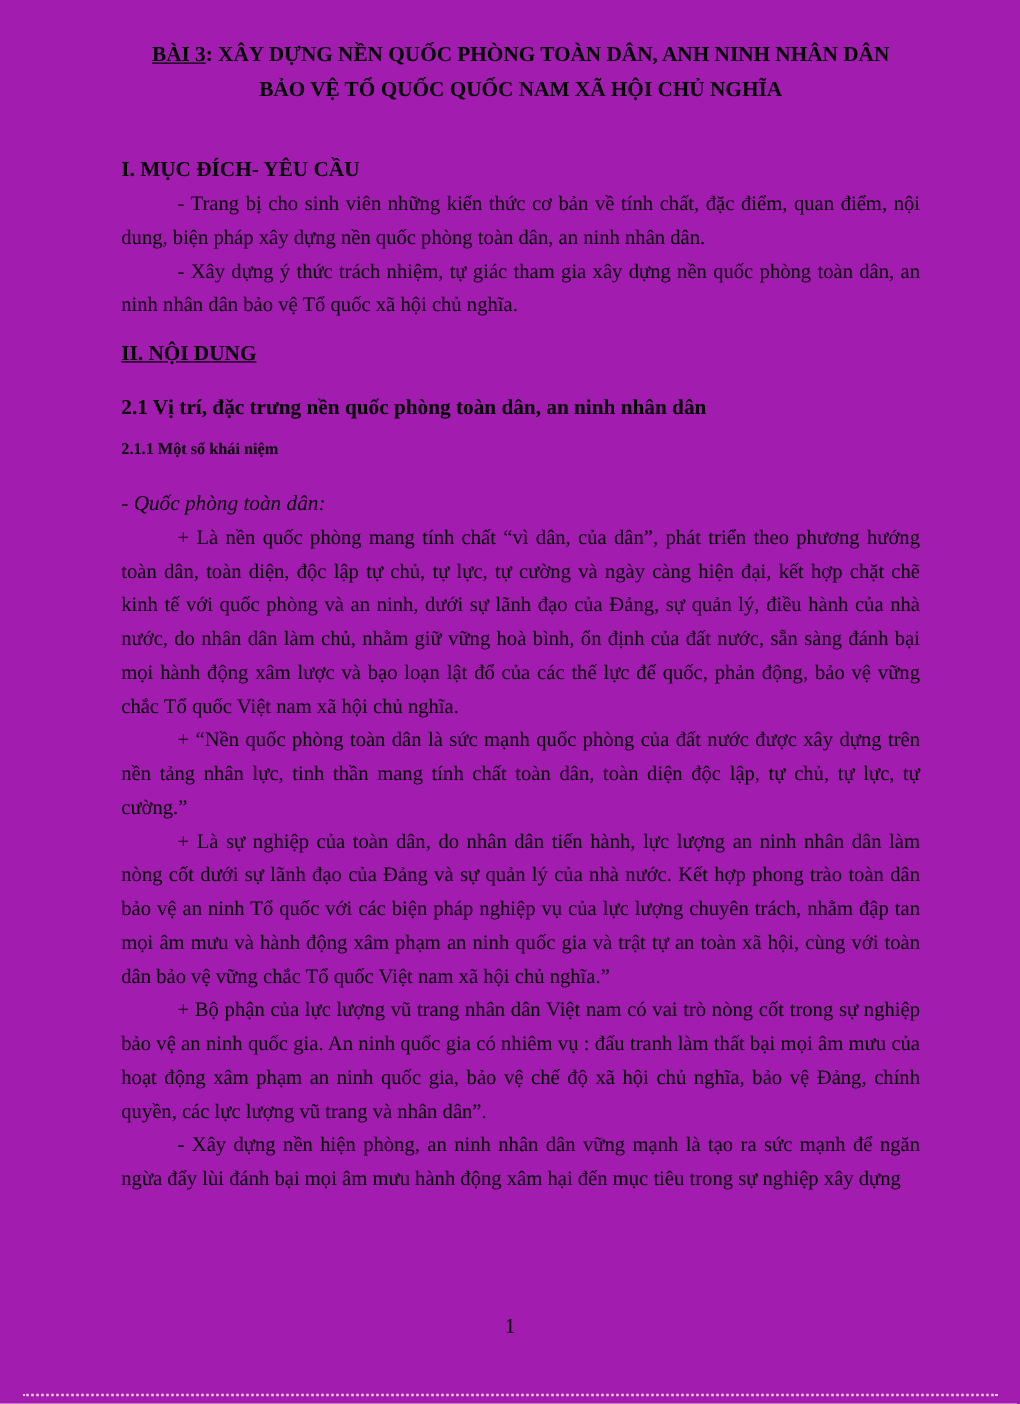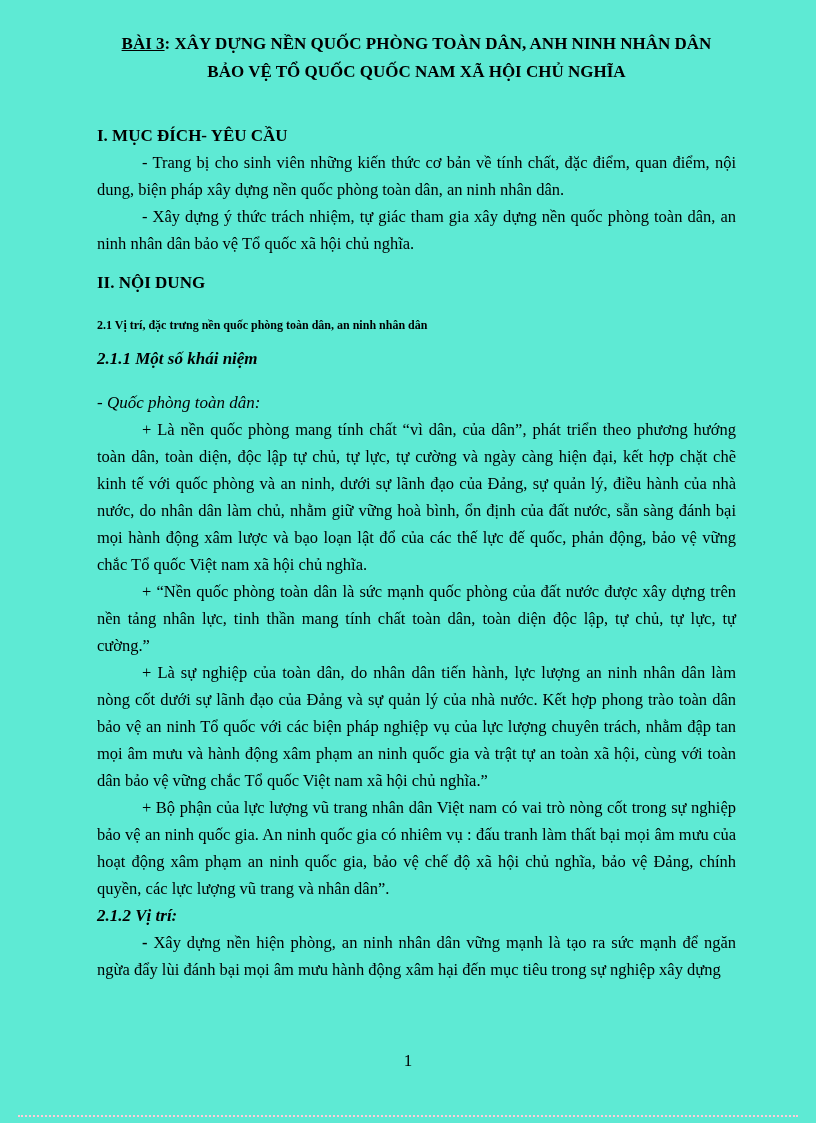--- a/index.html
+++ b/index.html
@@ -4,21 +4,21 @@
 <style>
   html, body {
     margin: 0;
     padding: 0;
     background: #ffffff;
   }
   .page {
     position: relative;
     width: 816px;
     height: 1123px;
-    background: #5eead4;
+    background: #a21caf;
     overflow: hidden;
     font-family: "Liberation Serif", "DejaVu Serif", serif;
     color: #000000;
   }
   .content {
     padding: 30px 80px 0 97px; 
     font-size: 16.5px;
     line-height: 27px;
   }
   .title-block {
@@ -28,41 +28,40 @@
     line-height: 28px;
   }
   .title-underline { text-decoration: underline; }
   .heading-1 {
     font-weight: bold;
     font-size: 17px;
     margin: 36px 0 0 0;
   }
   .heading-num {
     font-weight: bold;
-    font-size: 12px;
+    font-size: 17px;
     margin: 16px 0 0 0;
   }
   .heading-bold-italic {
     font-weight: bold;
-    font-style: italic;
-    font-size: 17px;
+    font-size: 13px;
     margin: 6px 0 0 0;
   }
   .label-italic {
     font-style: italic;
     font-size: 17px;
     margin: 17px 0 0 0;
   }
   p.body {
     margin: 0;
     text-align: justify;
   }
   p.body.indent { text-indent: 45px; }
   .mt-14 { margin-top: 14px; }
-  .mt-12 { margin-top: 12px; }
+  .mt-12 { margin-top: 12px; text-decoration: underline; }
   .mt-10 { margin-top: 10px; }
   .mt-8  { margin-top: 8px; }
   .mt-6  { margin-top: 6px; }
   .mt-28 { margin-top: 28px; }
   .bold-dash { font-weight: bold; }
   .page-number {
     position: absolute;
     top: 1050px;
     left: 0;
     width: 100%;
@@ -107,21 +106,20 @@
     <p class="body indent mt-6">+ Là nền quốc phòng mang tính chất “vì dân, của dân”, phát triển theo phương hướng toàn dân, toàn diện, độc lập tự chủ, tự lực, tự cường và ngày càng hiện đại, kết hợp chặt chẽ kinh tế với quốc phòng và an ninh, dưới sự lãnh đạo của Đảng, sự quản lý, điều hành của nhà nước, do nhân dân làm chủ, nhằm giữ vững hoà bình, ổn định của đất nước, sẵn sàng đánh bại mọi hành động xâm lược và bạo loạn lật đổ của các thế lực đế quốc, phản động, bảo vệ vững chắc Tổ quốc Việt nam xã hội chủ nghĩa.</p>
 
     <p class="body indent mt-10">+ “Nền quốc phòng toàn dân là sức mạnh quốc phòng của đất nước được xây dựng trên nền tảng nhân lực, tinh thần mang tính chất toàn dân, toàn diện độc lập, tự chủ, tự lực, tự cường.”</p>
 
 
     <p class="body indent mt-6">+ Là sự nghiệp của toàn dân, do nhân dân tiến hành, lực lượng an ninh nhân dân làm nòng cốt dưới sự lãnh đạo của Đảng và sự quản lý của nhà nước. Kết hợp phong trào toàn dân bảo vệ an ninh Tổ quốc với các biện pháp nghiệp vụ của lực lượng chuyên trách, nhằm đập tan mọi âm mưu và hành động xâm phạm an ninh quốc gia và trật tự an toàn xã hội, cùng với toàn dân bảo vệ vững chắc Tổ quốc Việt nam xã hội chủ nghĩa.”</p>
 
     <p class="body indent mt-8">+ Bộ phận của lực lượng vũ trang nhân dân Việt nam có vai trò nòng cốt trong sự nghiệp bảo vệ an ninh quốc gia. An ninh quốc gia có nhiêm vụ : đấu tranh làm thất bại mọi âm mưu của hoạt động xâm phạm an ninh quốc gia, bảo vệ chế độ xã hội chủ nghĩa, bảo vệ Đảng, chính quyền, các lực lượng vũ trang và nhân dân”.</p>
 
 
-    <h4 class="heading-bold-italic" style="margin-top:0;">2.1.2 Vị trí:</h4>
 
     <p class="body indent"><span class="bold-dash">-</span><span> Xây dựng nền hiện phòng, an ninh nhân dân vững mạnh là tạo ra sức mạnh để ngăn ngừa đẩy lùi đánh bại mọi âm mưu hành động xâm hại đến mục tiêu trong sự nghiệp xây dựng</span></p>
 
   </div>
 
   <div class="page-number">1</div>
 
   <div class="dotted-separator"></div>
 </div>
 

